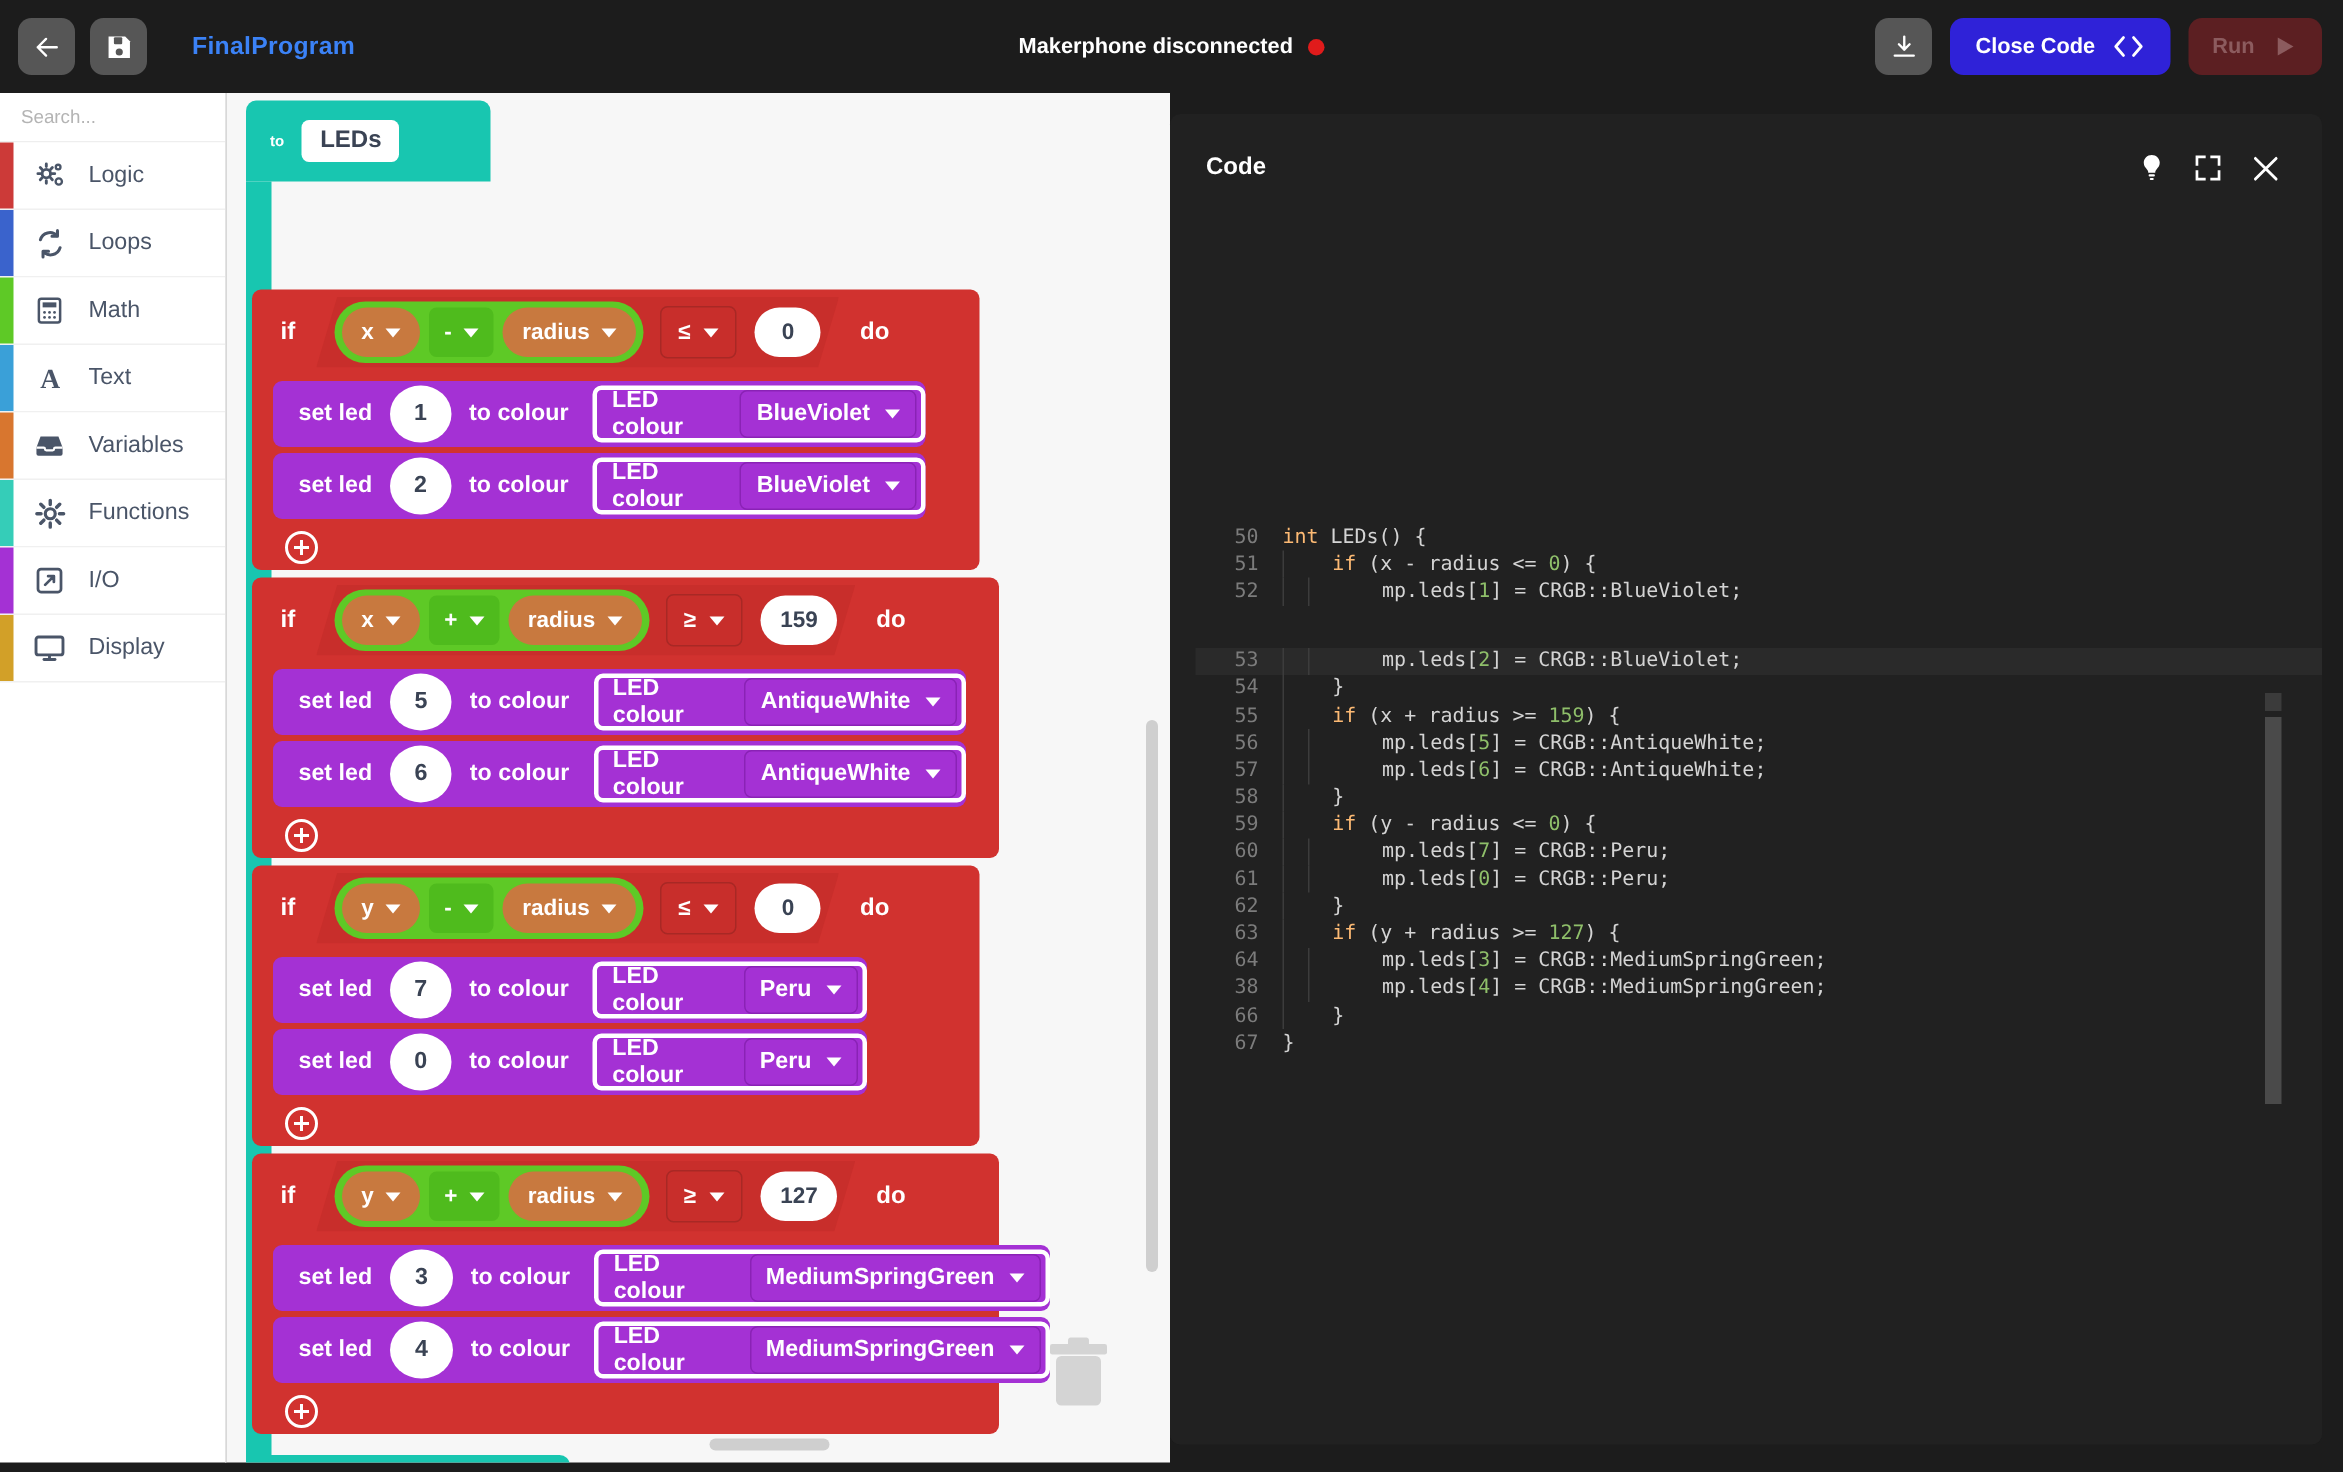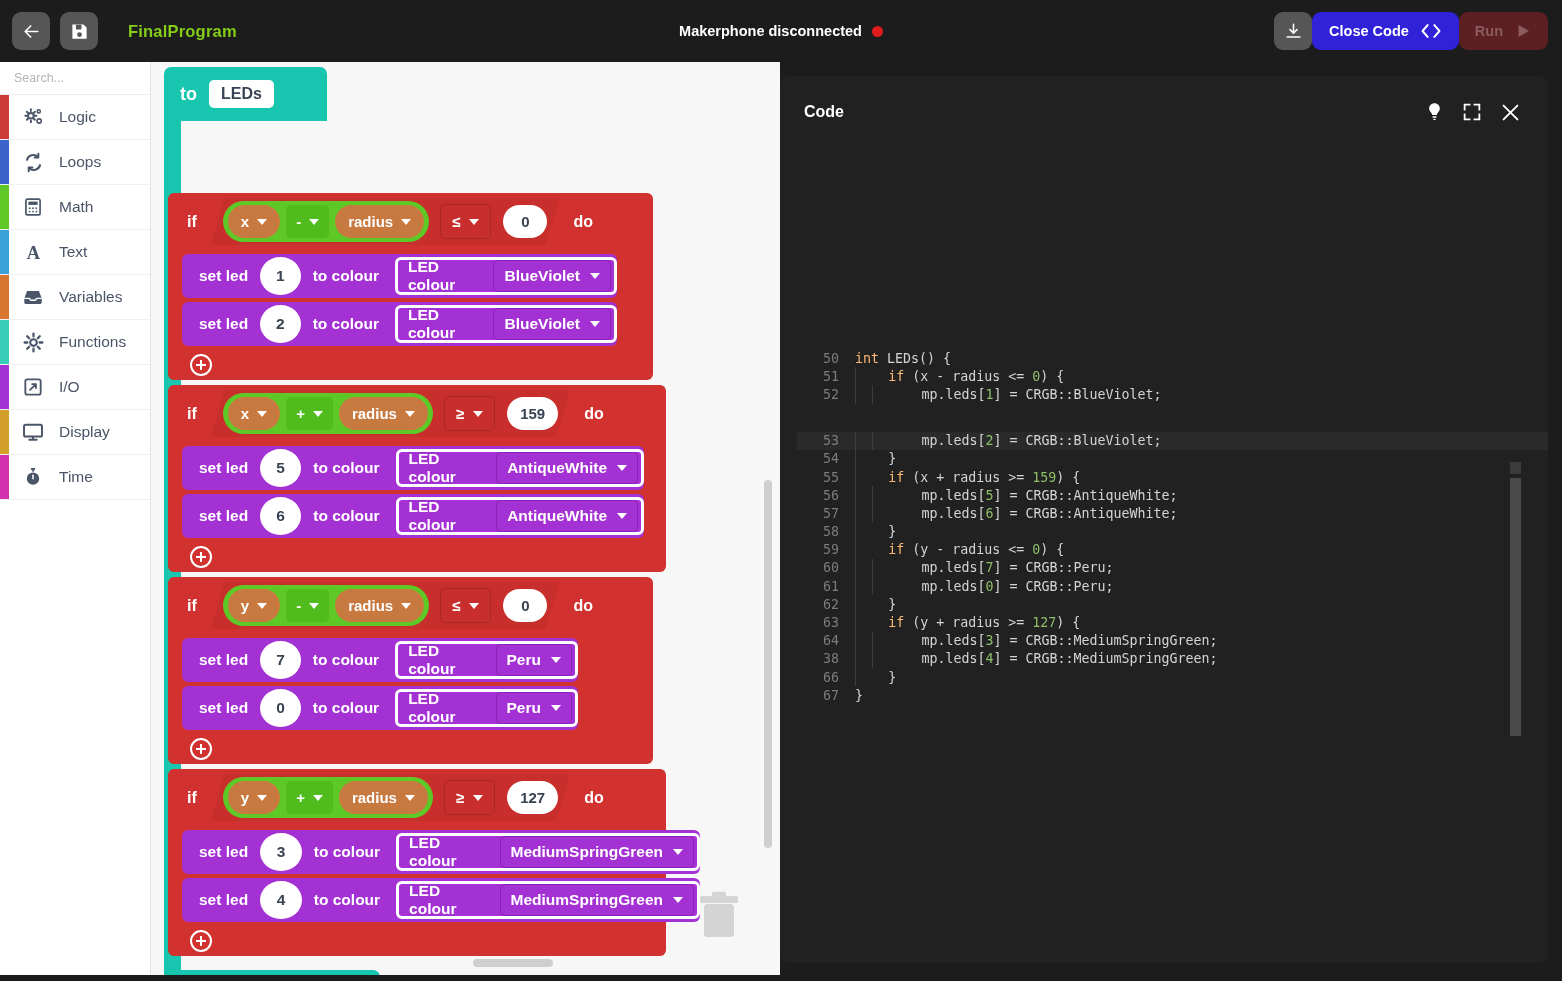--- a/index.html
+++ b/index.html
@@ -18,33 +18,33 @@
   }
   .icon-btn {
     width: 38px; height: 38px; border-radius: 9px; background: #565656;
     display: flex; align-items: center; justify-content: center;
     border: none; cursor: pointer; flex: none;
   }
   .icon-btn svg { display: block; }
   .tb-back { margin-left: 12px; }
   .tb-save { margin-left: 10px; }
   .app-title {
-    margin-left: 30px; color: #84cc16; font-size: 16.5px; font-weight: bold;
+    margin-left: 30px; color: #3b82f6; font-size: 16.5px; font-weight: bold;
     letter-spacing: .2px; white-space: nowrap;
   }
   .status-wrap {
     position: absolute; left: 0; right: 0; top: 0; height: 62px;
     display: flex; align-items: center; justify-content: center;
     pointer-events: none; gap: 10px;
   }
   .status-text { color: #ffffff; font-size: 14.5px; font-weight: bold; }
   .status-dot { width: 11px; height: 11px; border-radius: 50%; background: #e01b1b; }
   .tb-right {
     position: absolute; right: 14px; top: 0; height: 62px;
-    display: flex; align-items: center; 
+    display: flex; align-items: center; gap: 12px;
   }
   .btn-download { width: 38px; height: 38px; border-radius: 9px; background: #565656;
     display:flex; align-items:center; justify-content:center; border:none; cursor:pointer; }
   .btn-closecode {
     height: 38px; padding: 0 17px; border-radius: 9px; background: #2f22d8;
     color: #fff; font-size: 14.5px; font-weight: bold; border: none; cursor: pointer;
     display: flex; align-items: center; gap: 11px; white-space: nowrap;
   }
   .btn-run {
     height: 38px; padding: 0 16px; border-radius: 9px; background: #5c1f22;
@@ -81,21 +81,21 @@
     background: #f7f7f7; overflow: hidden;
   }
   .blocks { position: absolute; top: 0; left: 0; }
 
   
   .fn-block { position: absolute; left: 13px; top: 5px; }
   .fn-hat {
     position: relative; width: 163px; height: 54px; background: #18c6b0;
     border-radius: 7px 7px 0 0; display: flex; align-items: center; padding-left: 16px; gap: 12px;
   }
-  .fn-hat .to { color: #ffffff; font-size: 18px; font-weight: bold; }
+  .fn-hat .to { color: #ffffff; font-size: 10px; font-weight: bold; }
   .fn-name {
     background: #fff; border-radius: 5px; padding: 5px 12px; font-size: 16px;
     font-weight: bold; color: #3a4354; cursor: pointer;
   }
   .fn-left { position: absolute; left: 0; top: 54px; width: 17px; background: #18c6b0; }
   .fn-return {
     position: absolute; left: 0; width: 216px; height: 43px; background: #18c6b0;
     border-radius: 0 7px 7px 7px; display: flex; align-items: center;
     justify-content: flex-end; padding-right: 18px; gap: 14px;
   }
@@ -349,32 +349,20 @@
         <div class="cat">
           <span class="bar" style="background:#d2a028"></span>
           <span class="cicon">
             <svg width="22" height="22" viewBox="0 0 24 24">
               <rect x="2.2" y="4" width="19.6" height="13" rx="1.8" fill="none" stroke="currentColor" stroke-width="2.1"></rect>
               <path d="M8 20.4h8" stroke="currentColor" stroke-width="2.1" stroke-linecap="round"></path>
               <path d="M12 17v3.4" stroke="currentColor" stroke-width="2.1"></path>
             </svg>
           </span>
           <span class="clabel">Display</span>
-        </div>
-        <div class="cat">
-          <span class="bar" style="background:#d42fae"></span>
-          <span class="cicon">
-            <svg width="20" height="20" viewBox="0 0 24 24">
-              <circle cx="12" cy="14" r="7.4" fill="currentColor"></circle>
-              <rect x="9.4" y="1.2" width="5.2" height="2.6" rx="1" fill="currentColor"></rect>
-              <rect x="11.1" y="3.2" width="1.8" height="2.6" fill="currentColor"></rect>
-              <path d="M12 9.8v4.3" stroke="#ffffff" stroke-width="1.8" stroke-linecap="round"></path>
-            </svg>
-          </span>
-          <span class="clabel">Time</span>
         </div>
       </div>
   </div>
 
   <div class="workspace">
     <div class="blocks">
 
       <div class="fn-block">
         <div class="fn-hat">
           <span class="to">to</span>

